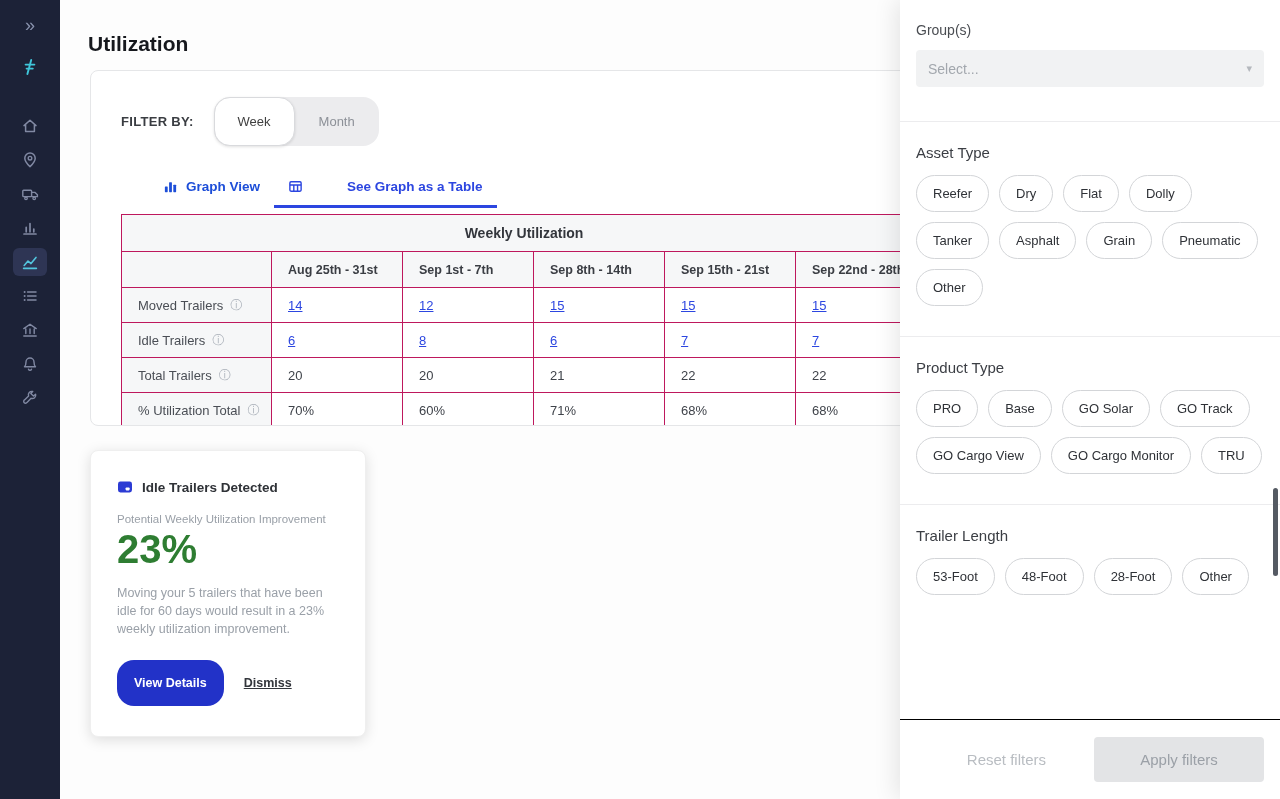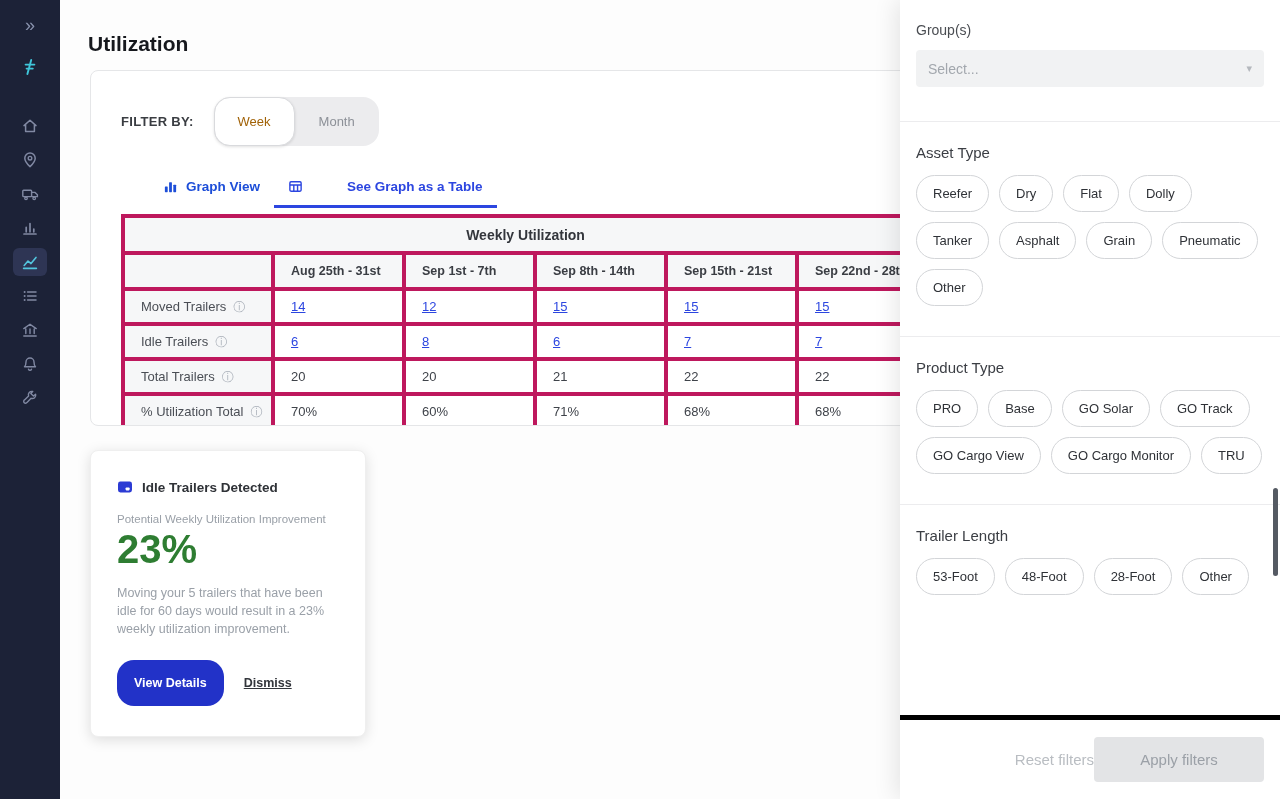--- a/index.html
+++ b/index.html
@@ -38,33 +38,33 @@
   }
   .filter-row { display:flex; align-items:center; gap:20px; }
   .filter-label { font-size:13px; font-weight:700; color:#3a3d42; letter-spacing:.3px; }
   .toggle { background:#ececee; border-radius:16px; display:inline-flex; }
   .toggle-opt {
     border:none; background:transparent; font-size:13px; color:#8c9097;
     padding:17px 24px; border-radius:16px; cursor:pointer;
   }
   .toggle-opt.active {
     background:#fff; border:1px solid #d9dadd; box-shadow:0 1px 3px rgba(0,0,0,.12);
-    color:#a16207; padding:0 23px;
+    color:#404040; padding:0 23px;
   }
 
   .tabs { display:flex; margin:24px 0 0 28px; }
   .tab {
     display:flex; align-items:center; gap:8px; padding:9px 14px 11px;
     font-size:13.5px; font-weight:600; color:#1d4ed8; cursor:pointer;
     border-bottom:3px solid transparent;
   }
   .tab.active { color:var(--accent-blue,#2c46e0); border-bottom-color:var(--accent-blue,#2c46e0);gap:44px; }
 
   table { border-collapse:collapse; margin-top:6px; table-layout:fixed; width:806px; }
-  th,td { border:4px solid #be185d; }
+  th,td { border:1px solid #be185d; }
   .t-title-row th { background:#f6f7f8; font-size:14px; font-weight:700; height:37px; text-align:center; color:#33363c; }
   .t-cols th { background:#f6f7f8; height:36px; font-size:12.5px; font-weight:700; text-align:left; padding-left:16px; color:#3a3d43; }
   tbody td { height:35px; padding-left:16px; font-size:13px; color:#3f434a; background:#fff; }
   td.label-col { background:#f6f7f8; color:#4a4e55; }
   .label-inner { display:flex; align-items:center; gap:7px; }
   .info-icon { color:#aab0b9; font-size:12px; cursor:pointer; line-height:1; }
   .cell-link { color:var(--accent-blue,#2c46e0); text-decoration:underline; cursor:pointer; }
 
   
   .insight-card {
@@ -105,22 +105,22 @@
   .fp-select-ph { color:#a2a7ad; font-size:14px; }
   .fp-caret { color:#b4b8bd; font-size:11px; }
   .fp-section { border-top:1px solid #ececee; padding:22px 16px 30px; }
   .fp-section-label { font-size:15px; color:#3b3e44; margin-bottom:14px; }
   .pills { display:flex; flex-wrap:wrap; gap:10px; }
   .pill {
     background:#fff; border:1px solid #d3d5d8; border-radius:19px;
     padding:10px 16px; font-size:13px; color:#2f3237; cursor:pointer;
   }
   .fp-footer {
-    border-top:5px solid #000000; padding:17px 16px;
-    display:flex; align-items:center; justify-content:flex-end; 
+    border-top:1px solid #000000; padding:17px 16px;
+    display:flex; align-items:center; justify-content:flex-end; gap:48px;
   }
   .btn-reset { background:none; border:none; color:#b9bdc2; font-size:15px; cursor:pointer; }
   .btn-apply { background:#e3e4e6; border:none; border-radius:4px; color:#9ba0a7; font-size:15px; width:170px; height:45px; cursor:pointer; }
   .scroll-thumb { position:absolute; right:2px; top:488px; width:5px; height:88px; background:#555a63; border-radius:3px; cursor:pointer; }
 </style>
 </head>
 <body>
 
 <aside class="sidebar">
   <div class="sb-collapse">»</div>

